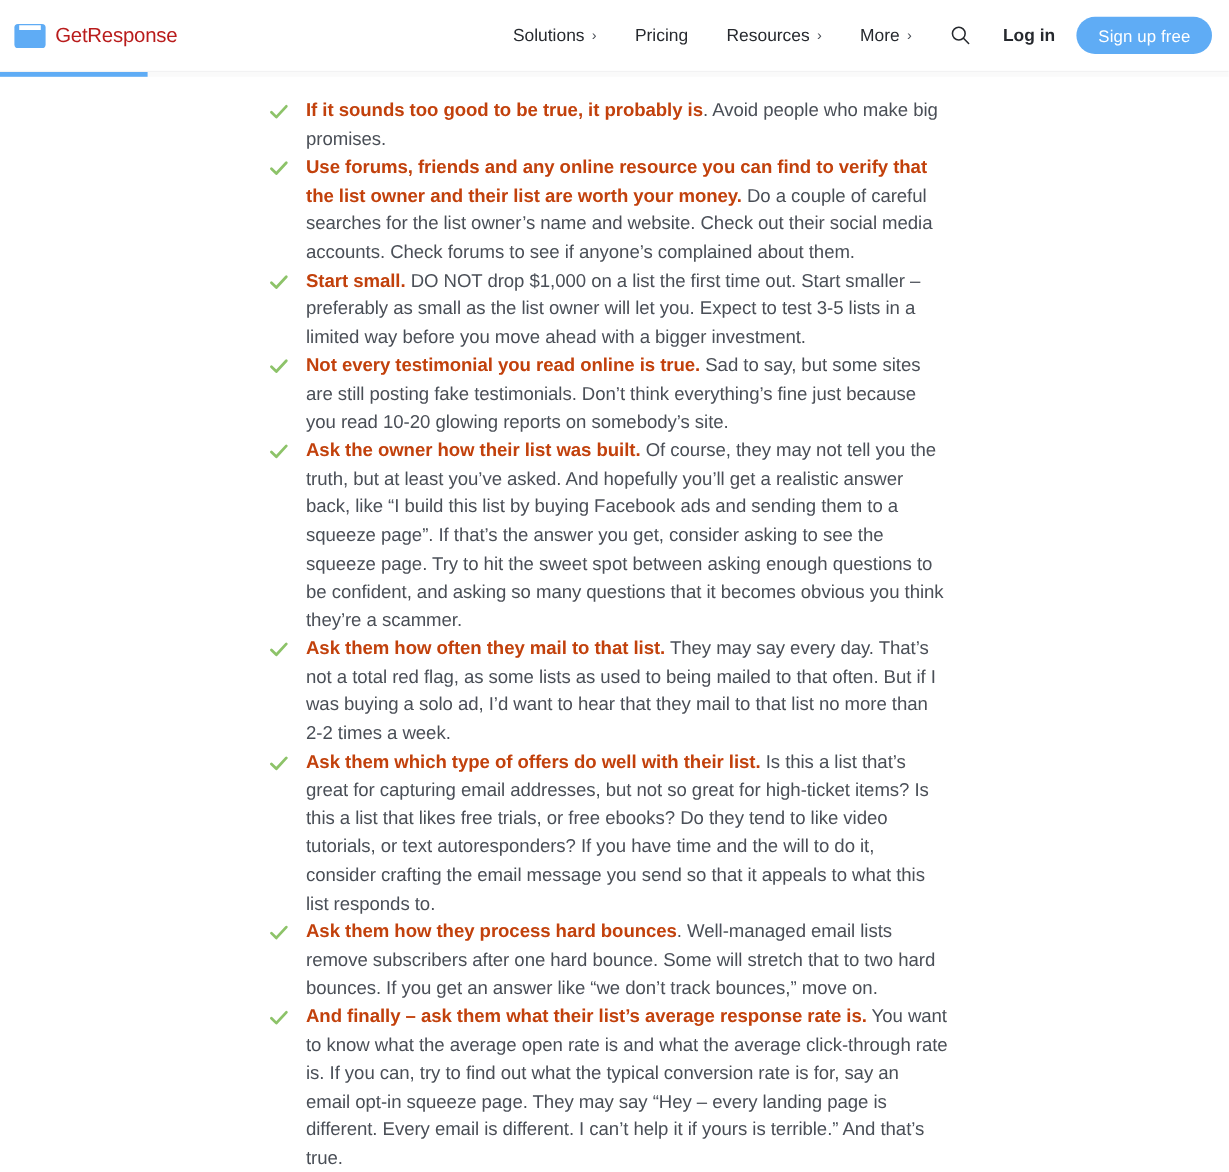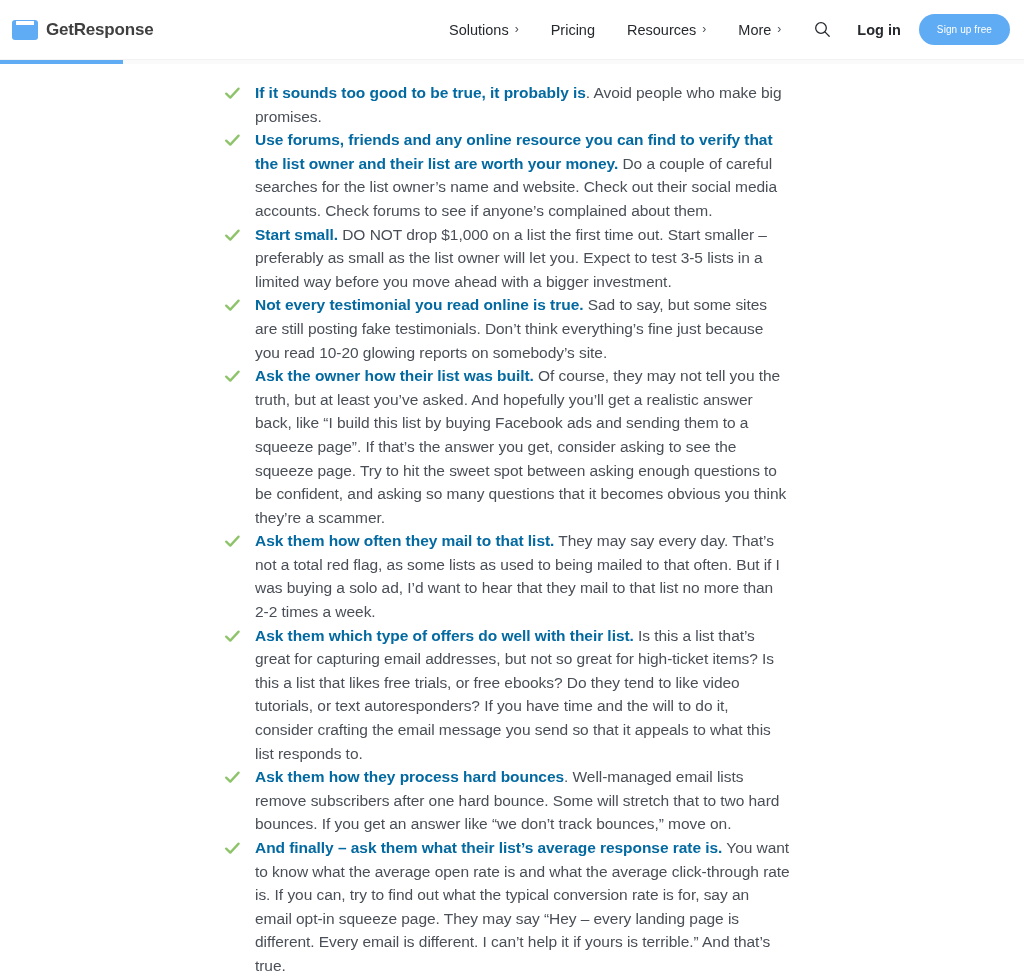--- a/index.html
+++ b/index.html
@@ -57,22 +57,22 @@
     top: 5px;
     width: 20px;
     height: 14px;
     margin-left: -10px;
     border-radius: 0 0 10px 10px;
     background: #5FACF5;
     z-index: 2;
   }
   .brand-name {
     font-size: 17px;
-    font-weight: bold;
-    color: #404040;
+    font-weight: normal;
+    color: #b91c1c;
     letter-spacing: -0.2px;
     white-space: nowrap;
   }
 
   .header-spacer { flex: 1 1 auto; }
 
   .main-nav {
     display: flex;
     align-items: center;
     gap: 0px;
@@ -125,21 +125,21 @@
     cursor: pointer;
     text-align: center;
   }
   .signup-btn {
     background: #5FACF5;
     color: #ffffff;
     border: none;
     border-radius: 18px;
     height: 31px;
     padding: 0 18px;
-    font-size: 10px;
+    font-size: 14px;
     font-family: "Liberation Sans", sans-serif;
     cursor: pointer;
     white-space: nowrap;
     letter-spacing: 0.1px;
   }
 
   .header-divider {
     width: 1024px;
     height: 1px;
     background: #f2f2f3;
@@ -182,21 +182,21 @@
   }
   .check-icon {
     position: absolute;
     left: 4px;
     top: 4px;
     width: 17px;
     height: 17px;
     display: block;
   }
   .check-item b {
-    color: #0369a1;
+    color: #c2410c;
     font-weight: bold;
   }
 </style>
 </head>
 <body>
 
 <header class="site-header">
 
   <a class="brand">
     <span class="brand-mark" style="background: rgb(95, 172, 245);"></span>

